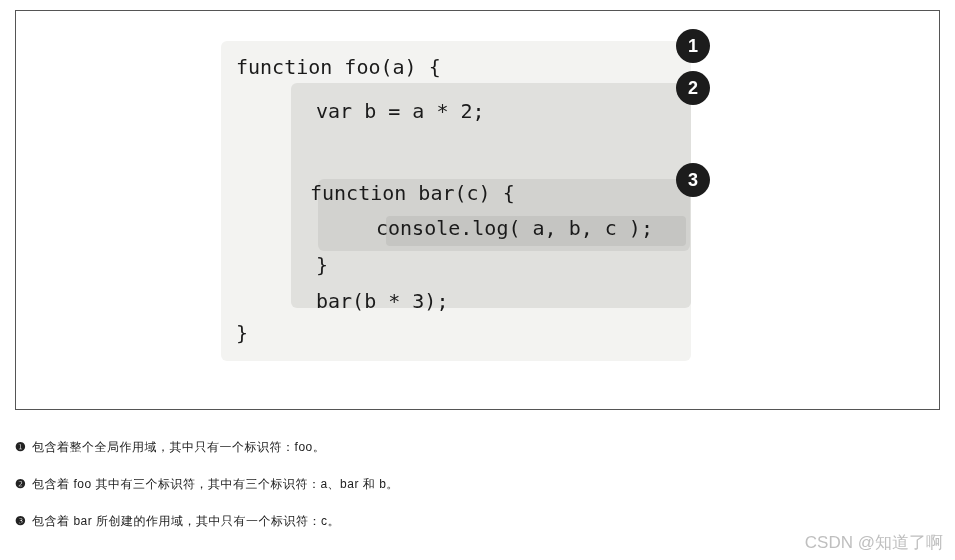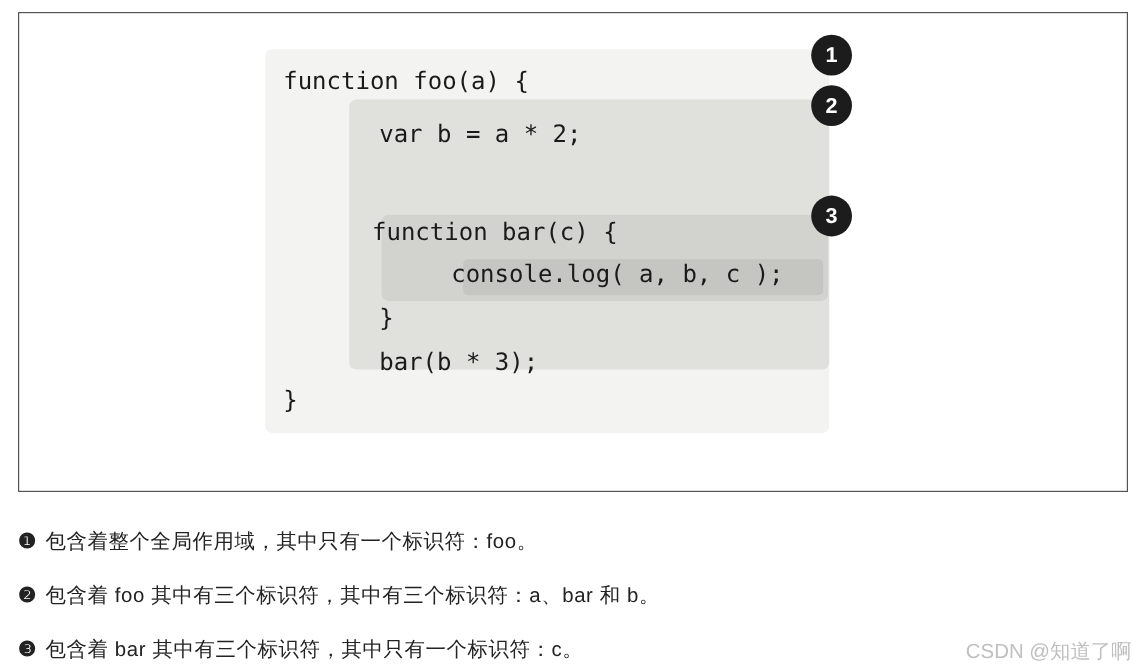--- a/index.html
+++ b/index.html
@@ -83,21 +83,21 @@
     .line2 { left: 300px; top: 88px; }
     .line3 { left: 300px; top: 130px; }
     .line4 { left: 294px; top: 170px; }
     .line5 { left: 360px; top: 205px; }
     .line6 { left: 300px; top: 242px; }
     .line7 { left: 300px; top: 278px; }
     .line8 { left: 220px; top: 310px; }
     .line9 { left: 220px; top: 353px; }
     .explanations {
       margin-top: 28px;
-      font-size: 17px;
+      font-size: 12px;
       color: #222;
       line-height: 1.6;
     }
     .explanations p {
       margin-bottom: 18px;
       letter-spacing: 0.5px;
     }
     .bullet-num {
       font-weight: bold;
       margin-right: 2px;
@@ -134,17 +134,17 @@
 </div>
 
 <div class="explanations">
   <p>
     <span class="bullet-num">❶</span><span> 包含着整个全局作用域，其中只有一个标识符：foo。</span>
   </p>
   <p>
     <span class="bullet-num">❷</span><span> 包含着 foo 其中有三个标识符，其中有三个标识符：a、bar 和 b。</span>
   </p>
   <p>
-    <span class="bullet-num">❸</span><span> 包含着 bar 其中有三个标识符，其中只有一个标识符：c。</span>
+    <span class="bullet-num">❸</span><span> 包含着 bar 所创建的作用域，其中只有一个标识符：c。</span>
   </p>
 </div>
 
 <div class="watermark">CSDN @知道了啊</div>
 
 </body></html>

